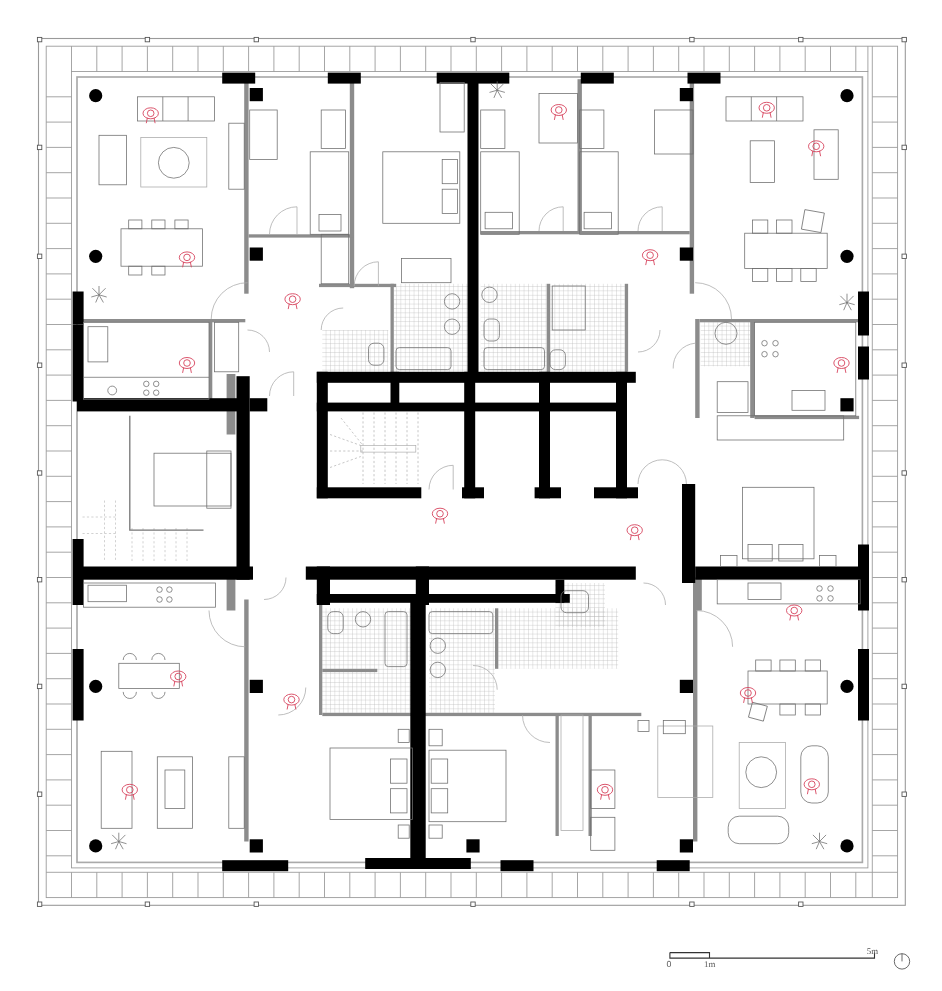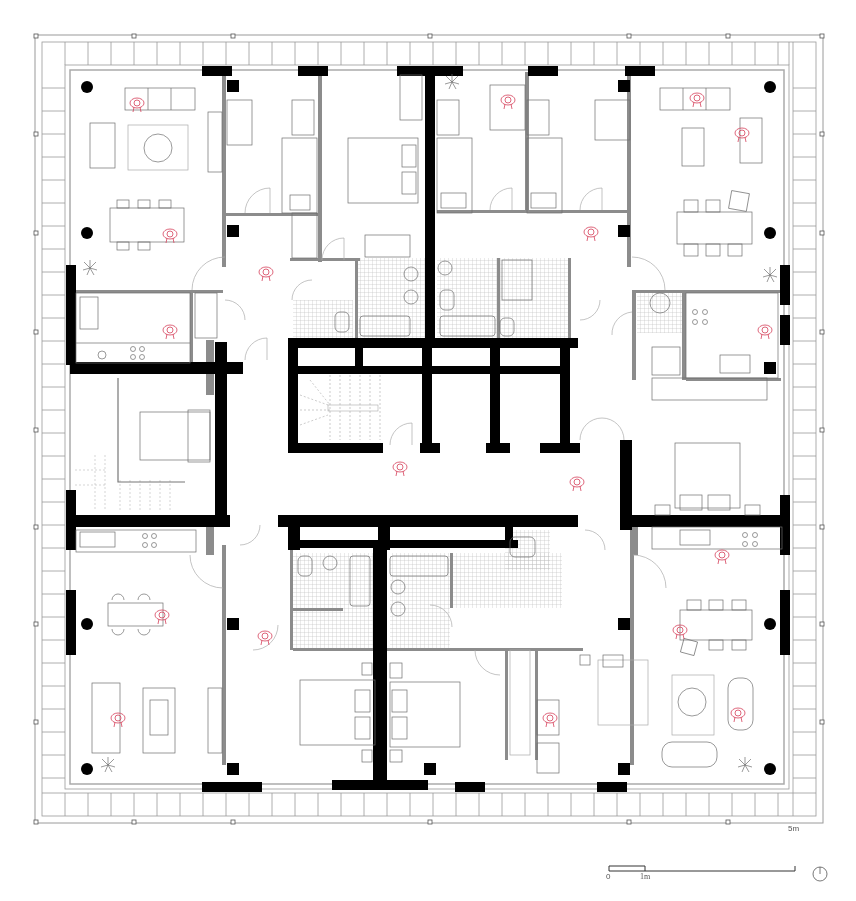--- a/index.html
+++ b/index.html
@@ -435,13 +435,13 @@
   </g>
 
   <g stroke="#555" stroke-width="0.8" fill="none">
     <circle cx="820" cy="874" r="7"></circle>
     <line x1="820" y1="867" x2="820" y2="874"></line>
   </g>
 </svg>
 
 <div class="scale-text" style="left:606px;top:872px;">0</div>
 <div class="scale-text" style="left:640px;top:872px;font-family:Liberation Serif, serif;">1m</div>
-<div class="scale-text" style="left:788px;top:824px;">5m</div>
+<div class="scale-text" style="left:788px;top:860px;font-family:Liberation Serif, serif;">5m</div>
 
 </body></html>

